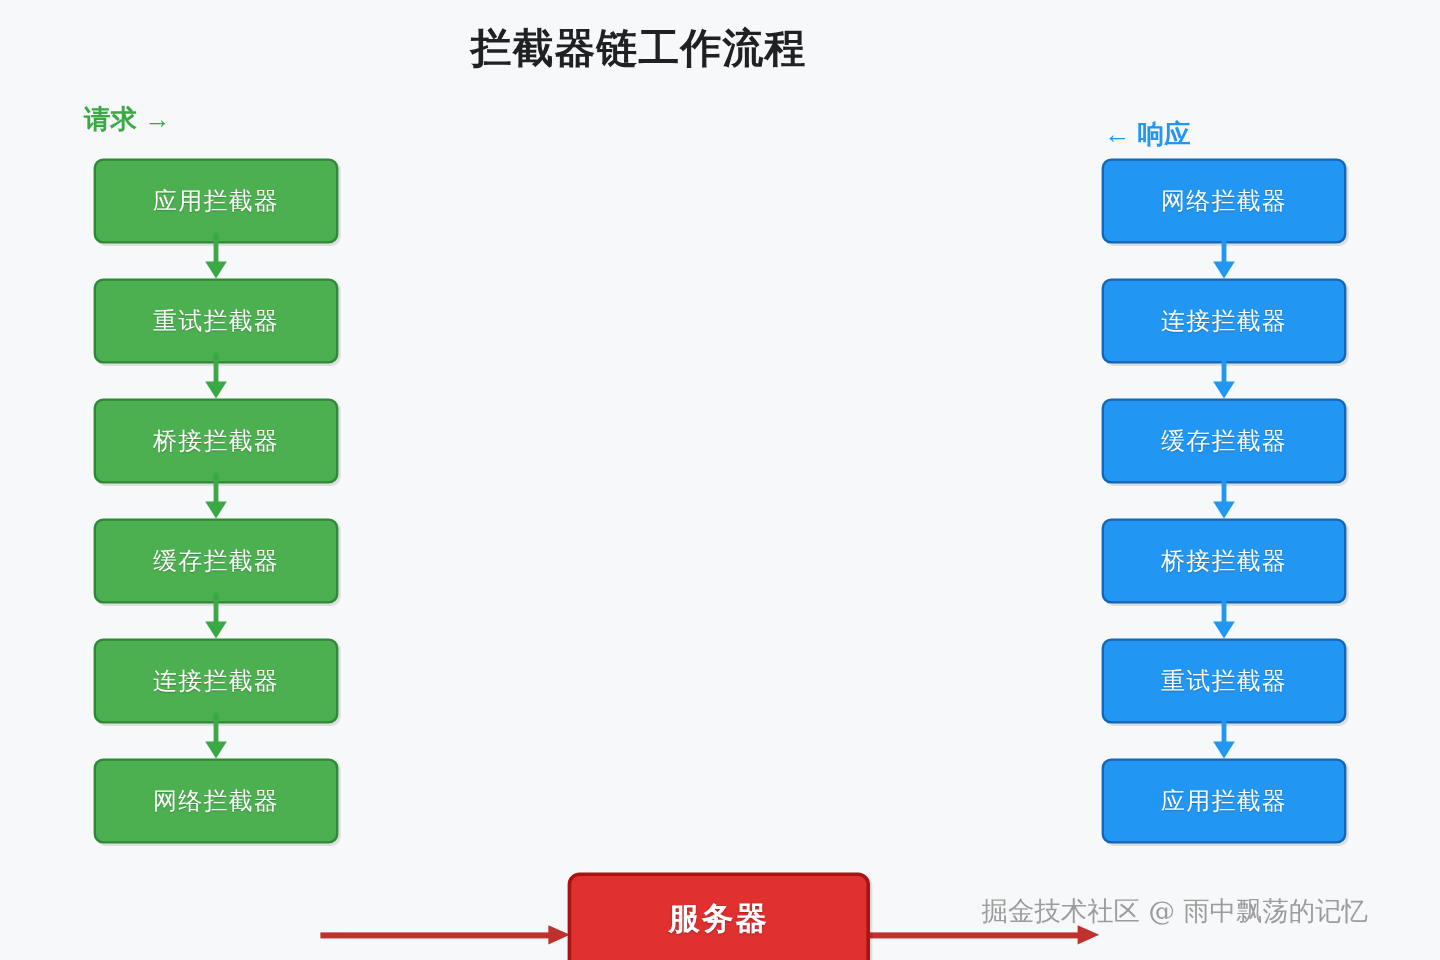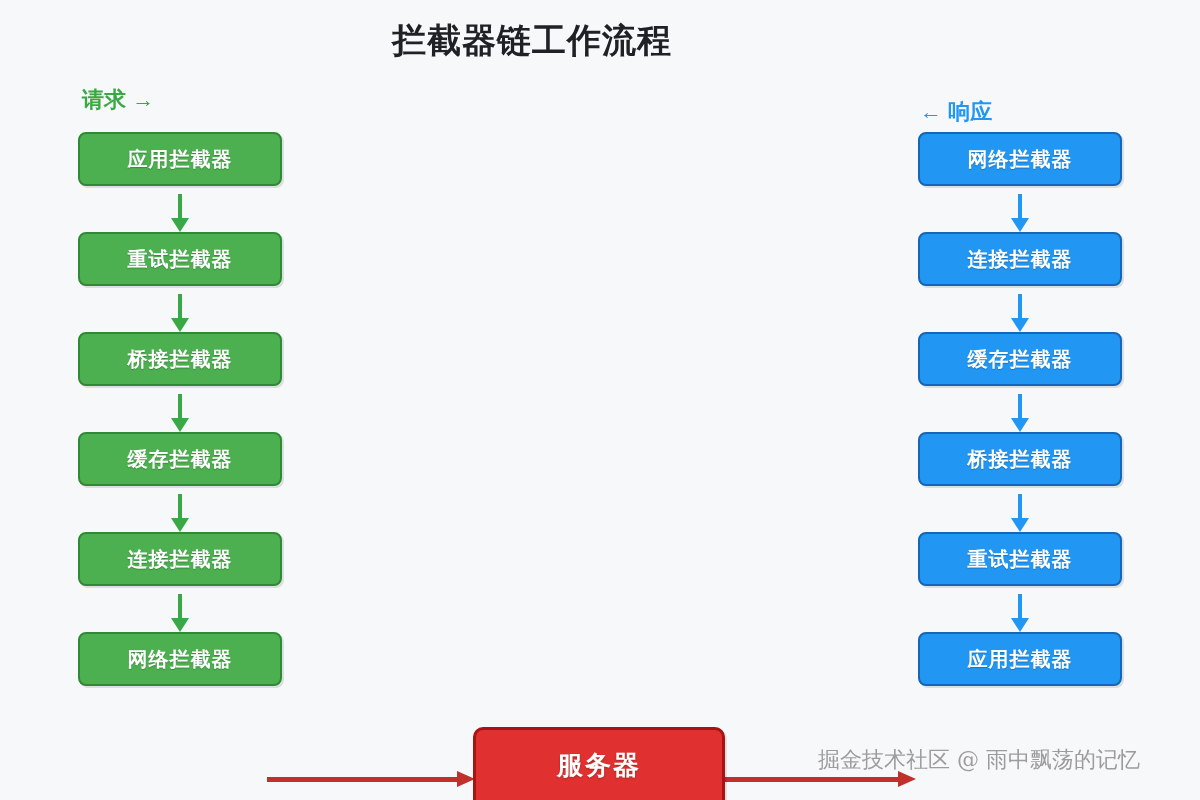--- a/index.html
+++ b/index.html
@@ -36,48 +36,48 @@
   }
 
   
   .col-header {
     position: absolute;
     font-size: 22px;
     font-weight: bold;
     white-space: nowrap;
   }
   .col-header.request {
-    left: 82px;
+    left: 70px;
     top: 85px;
     color: #3aa845;
   }
   .col-header.response {
     left: 920px;
     top: 85px;
     color: #2196f3;
     margin-top: 12px;
   }
   .col-header .dir-arrow {
     font-size: 22px;
     font-weight: bold;
   }
 
   
   .flow-box {
     position: absolute;
     width: 204px;
-    height: 54px;
+    height: 71px;
     box-sizing: border-box;
     display: flex;
     align-items: center;
     justify-content: center;
     border-radius: 8px;
     color: #ffffff;
     font-size: 20px;
-    font-weight: bold;
+    font-weight: normal;
     letter-spacing: 1px;
     text-shadow: 0 1px 1px rgba(0,0,0,0.22);
   }
   .flow-box.green {
     background: #4caf50;
     border: 2px solid #2f8a36;
     box-shadow: 2px 2px 0 rgba(0,0,0,0.10);
   }
   .flow-box.blue {
     background: #2196f3;

